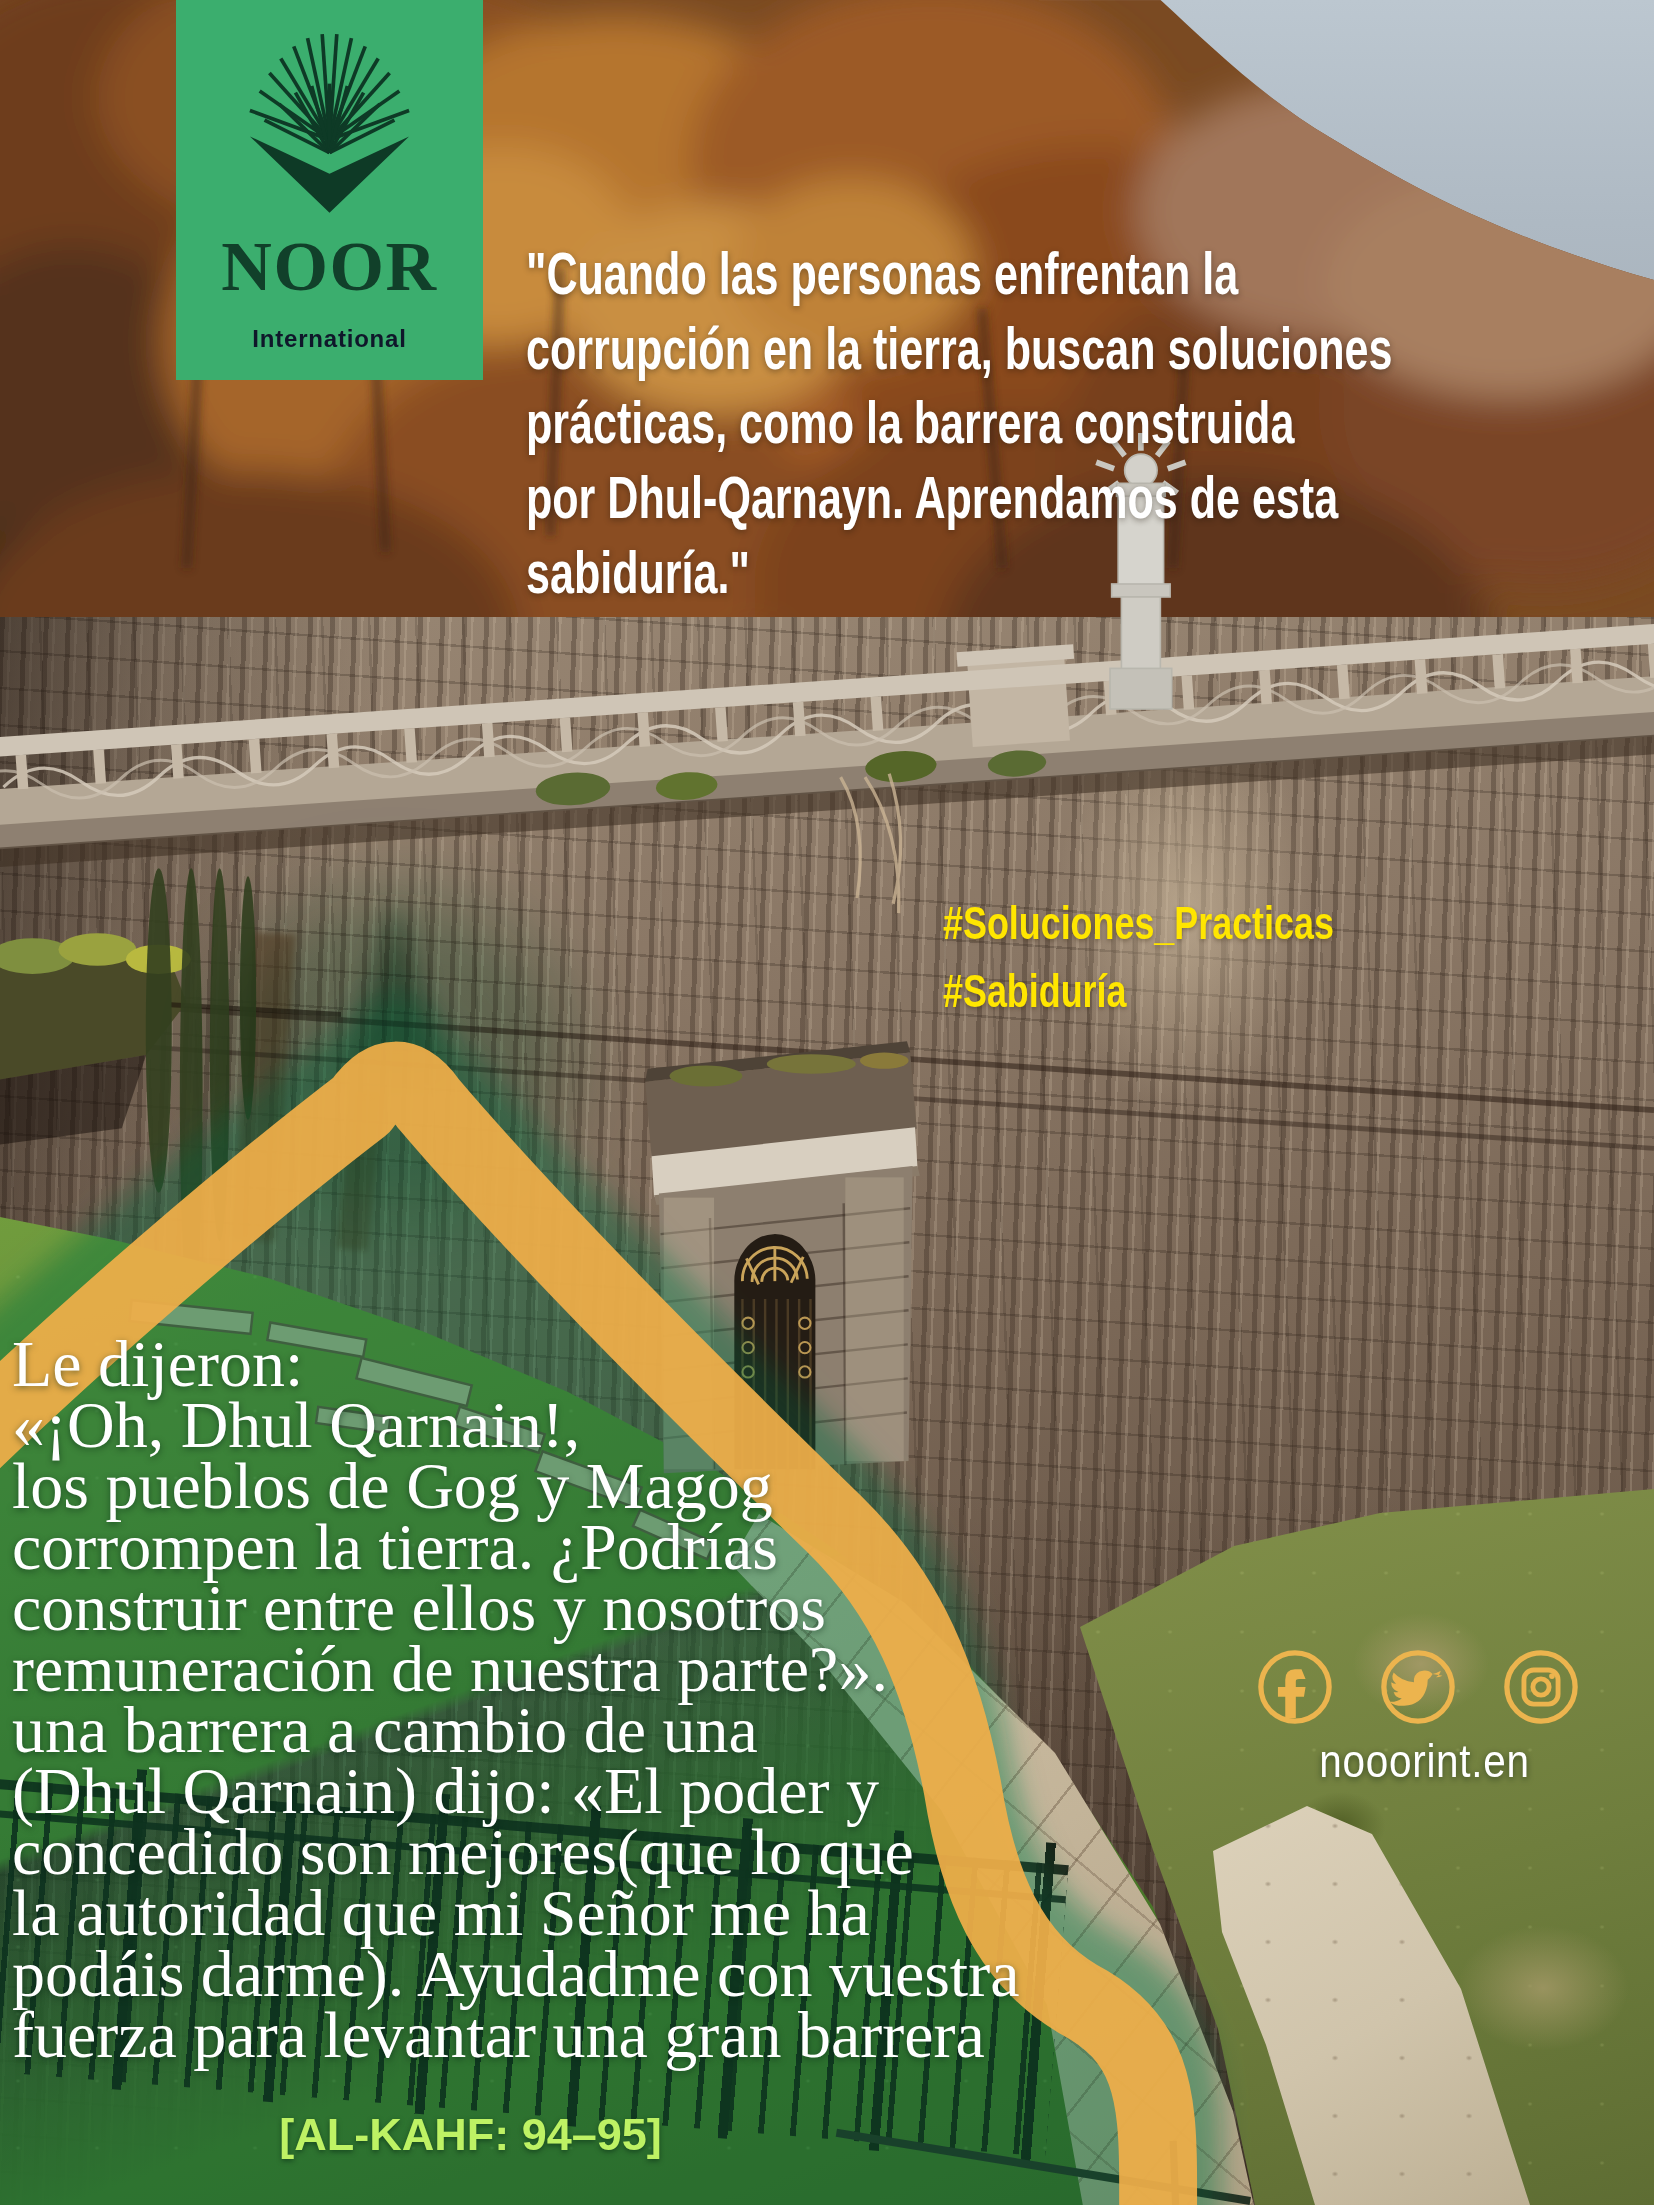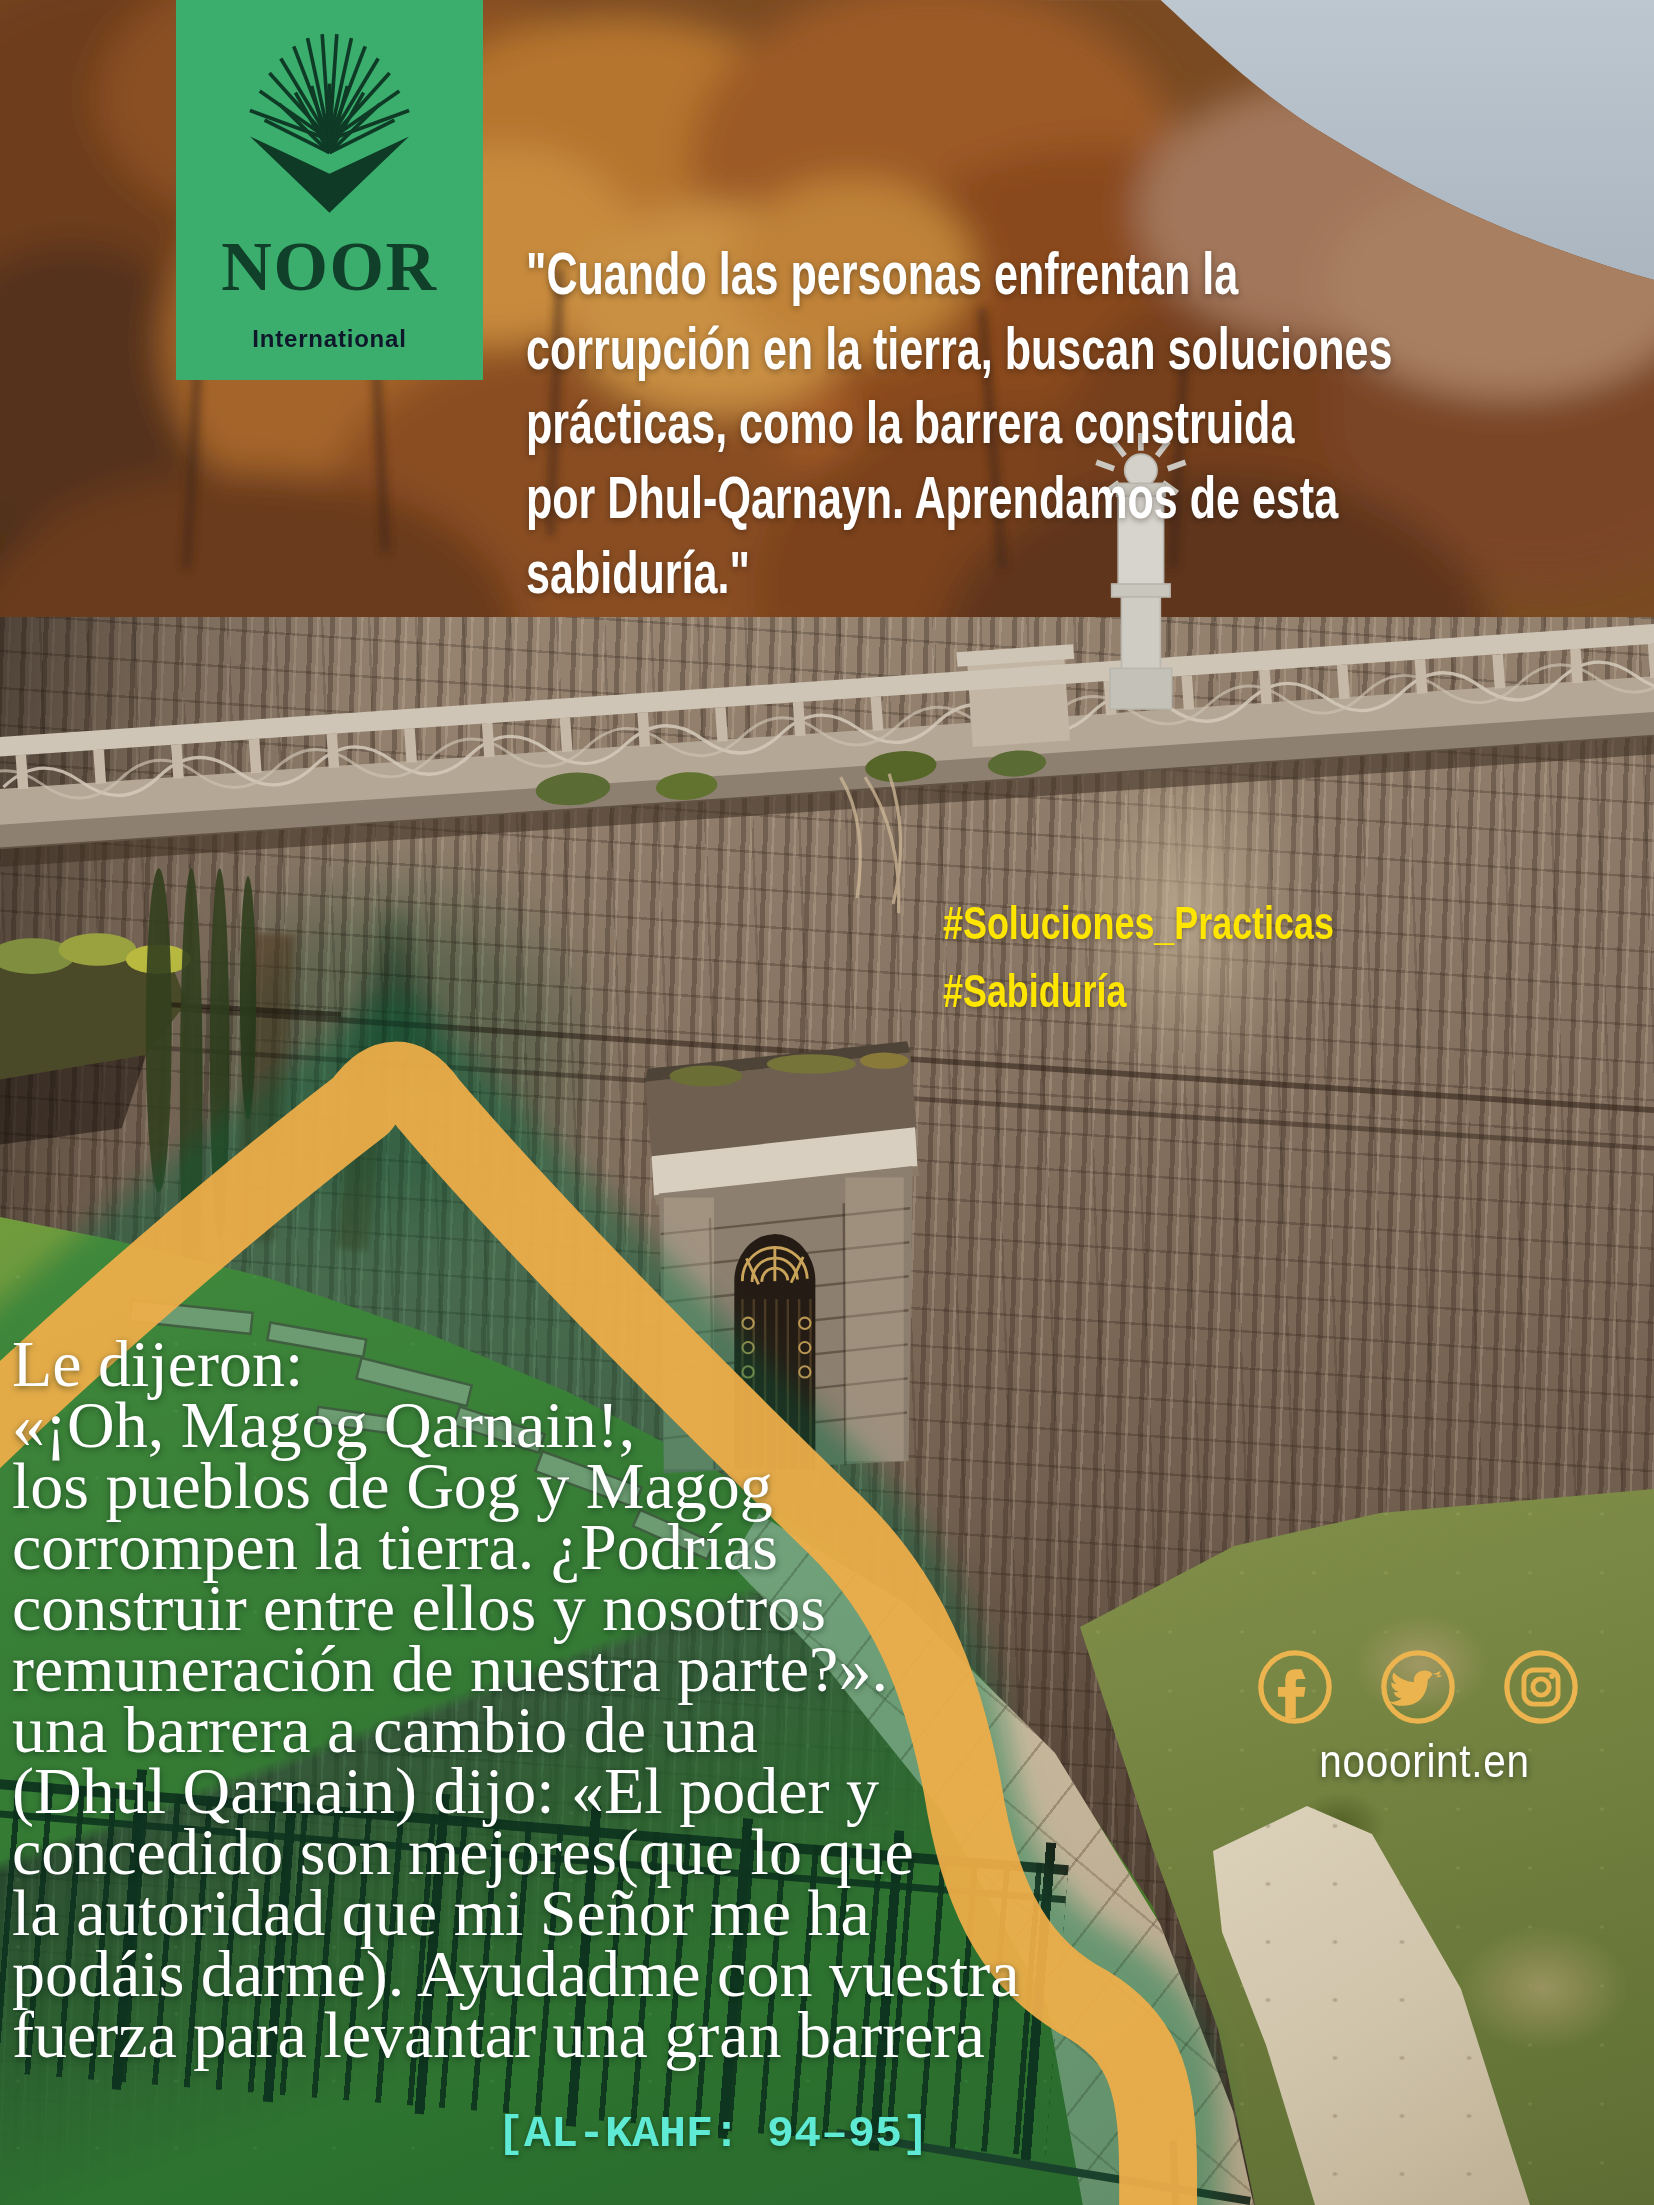--- a/index.html
+++ b/index.html
@@ -68,22 +68,22 @@
   .quote{left:526px;top:237px;width:1331px;transform:scaleX(.73);transform-origin:left top;
       font-weight:700;font-size:59px;line-height:1.265;color:#ffffff;white-space:pre-line;
       text-shadow:0 1.6px 8px rgba(30,20,10,.4);}
   .hashtags{left:943px;top:890px;transform:scaleX(.78);transform-origin:left top;
       font-weight:700;font-size:46px;line-height:1.47;color:#FFE600;white-space:nowrap;
       text-shadow:0 1.6px 4.9px rgba(40,25,5,.35);}
   .verse{left:12px;top:1333px;width:917px;text-align:left;
       font-family:"Liberation Serif",serif;font-size:66px;line-height:61px;color:#ffffff;
       text-shadow:0 1.6px 6.5px rgba(0,30,15,.5);}
   .verse-line{white-space:nowrap;}
-  .citation{left:12px;top:2109px;width:917px;text-align:right;
-      font-family:Liberation Mono, monospace;font-weight:700;font-size:45px;color:#5eead4;
+  .citation{left:12px;top:2109px;width:917px;text-align:center;
+      font-family:Liberation Sans, sans-serif;font-weight:700;font-size:45px;color:#bef264;
       text-shadow:0 1.6px 4.9px rgba(0,30,15,.5);white-space:nowrap;}
   .social{left:1256px;top:1648px;width:341px;height:81px;display:flex;gap:45px;}
   .handle{left:1254px;top:1734px;width:341px;text-align:center;transform:scaleX(.88);
       font-size:46px;font-weight:400;letter-spacing:0.8px;color:#ffffff;
       text-shadow:0 1.6px 6.5px rgba(10,25,12,.55);white-space:nowrap;}
 </style>
 </head>
 <body>
 
 <div class="poster">
@@ -330,21 +330,21 @@
 por Dhul-Qarnayn. Aprendamos de esta
 sabiduría."</div>
 
   <div class="abs hashtags">
     <div>#Soluciones_Practicas</div>
     <div>#Sabiduría</div>
   </div>
 
   <div class="abs verse">
     <div class="verse-line">Le dijeron:</div>
-    <div class="verse-line">«¡Oh, Magog Qarnain!,</div>
+    <div class="verse-line">«¡Oh, Dhul Qarnain!,</div>
     <div class="verse-line">los pueblos de Gog y Magog</div>
     <div class="verse-line">corrompen la tierra. ¿Podrías</div>
     <div class="verse-line">construir entre ellos y nosotros</div>
     <div class="verse-line">remuneración de nuestra parte?».</div>
     <div class="verse-line">una barrera a cambio de una</div>
     <div class="verse-line">(Dhul Qarnain) dijo: «El poder y</div>
     <div class="verse-line">concedido son mejores(que lo que</div>
     <div class="verse-line">la autoridad que mi Señor me ha</div>
     <div class="verse-line">podáis darme). Ayudadme con vuestra</div>
     <div class="verse-line">fuerza para levantar una gran barrera</div>

